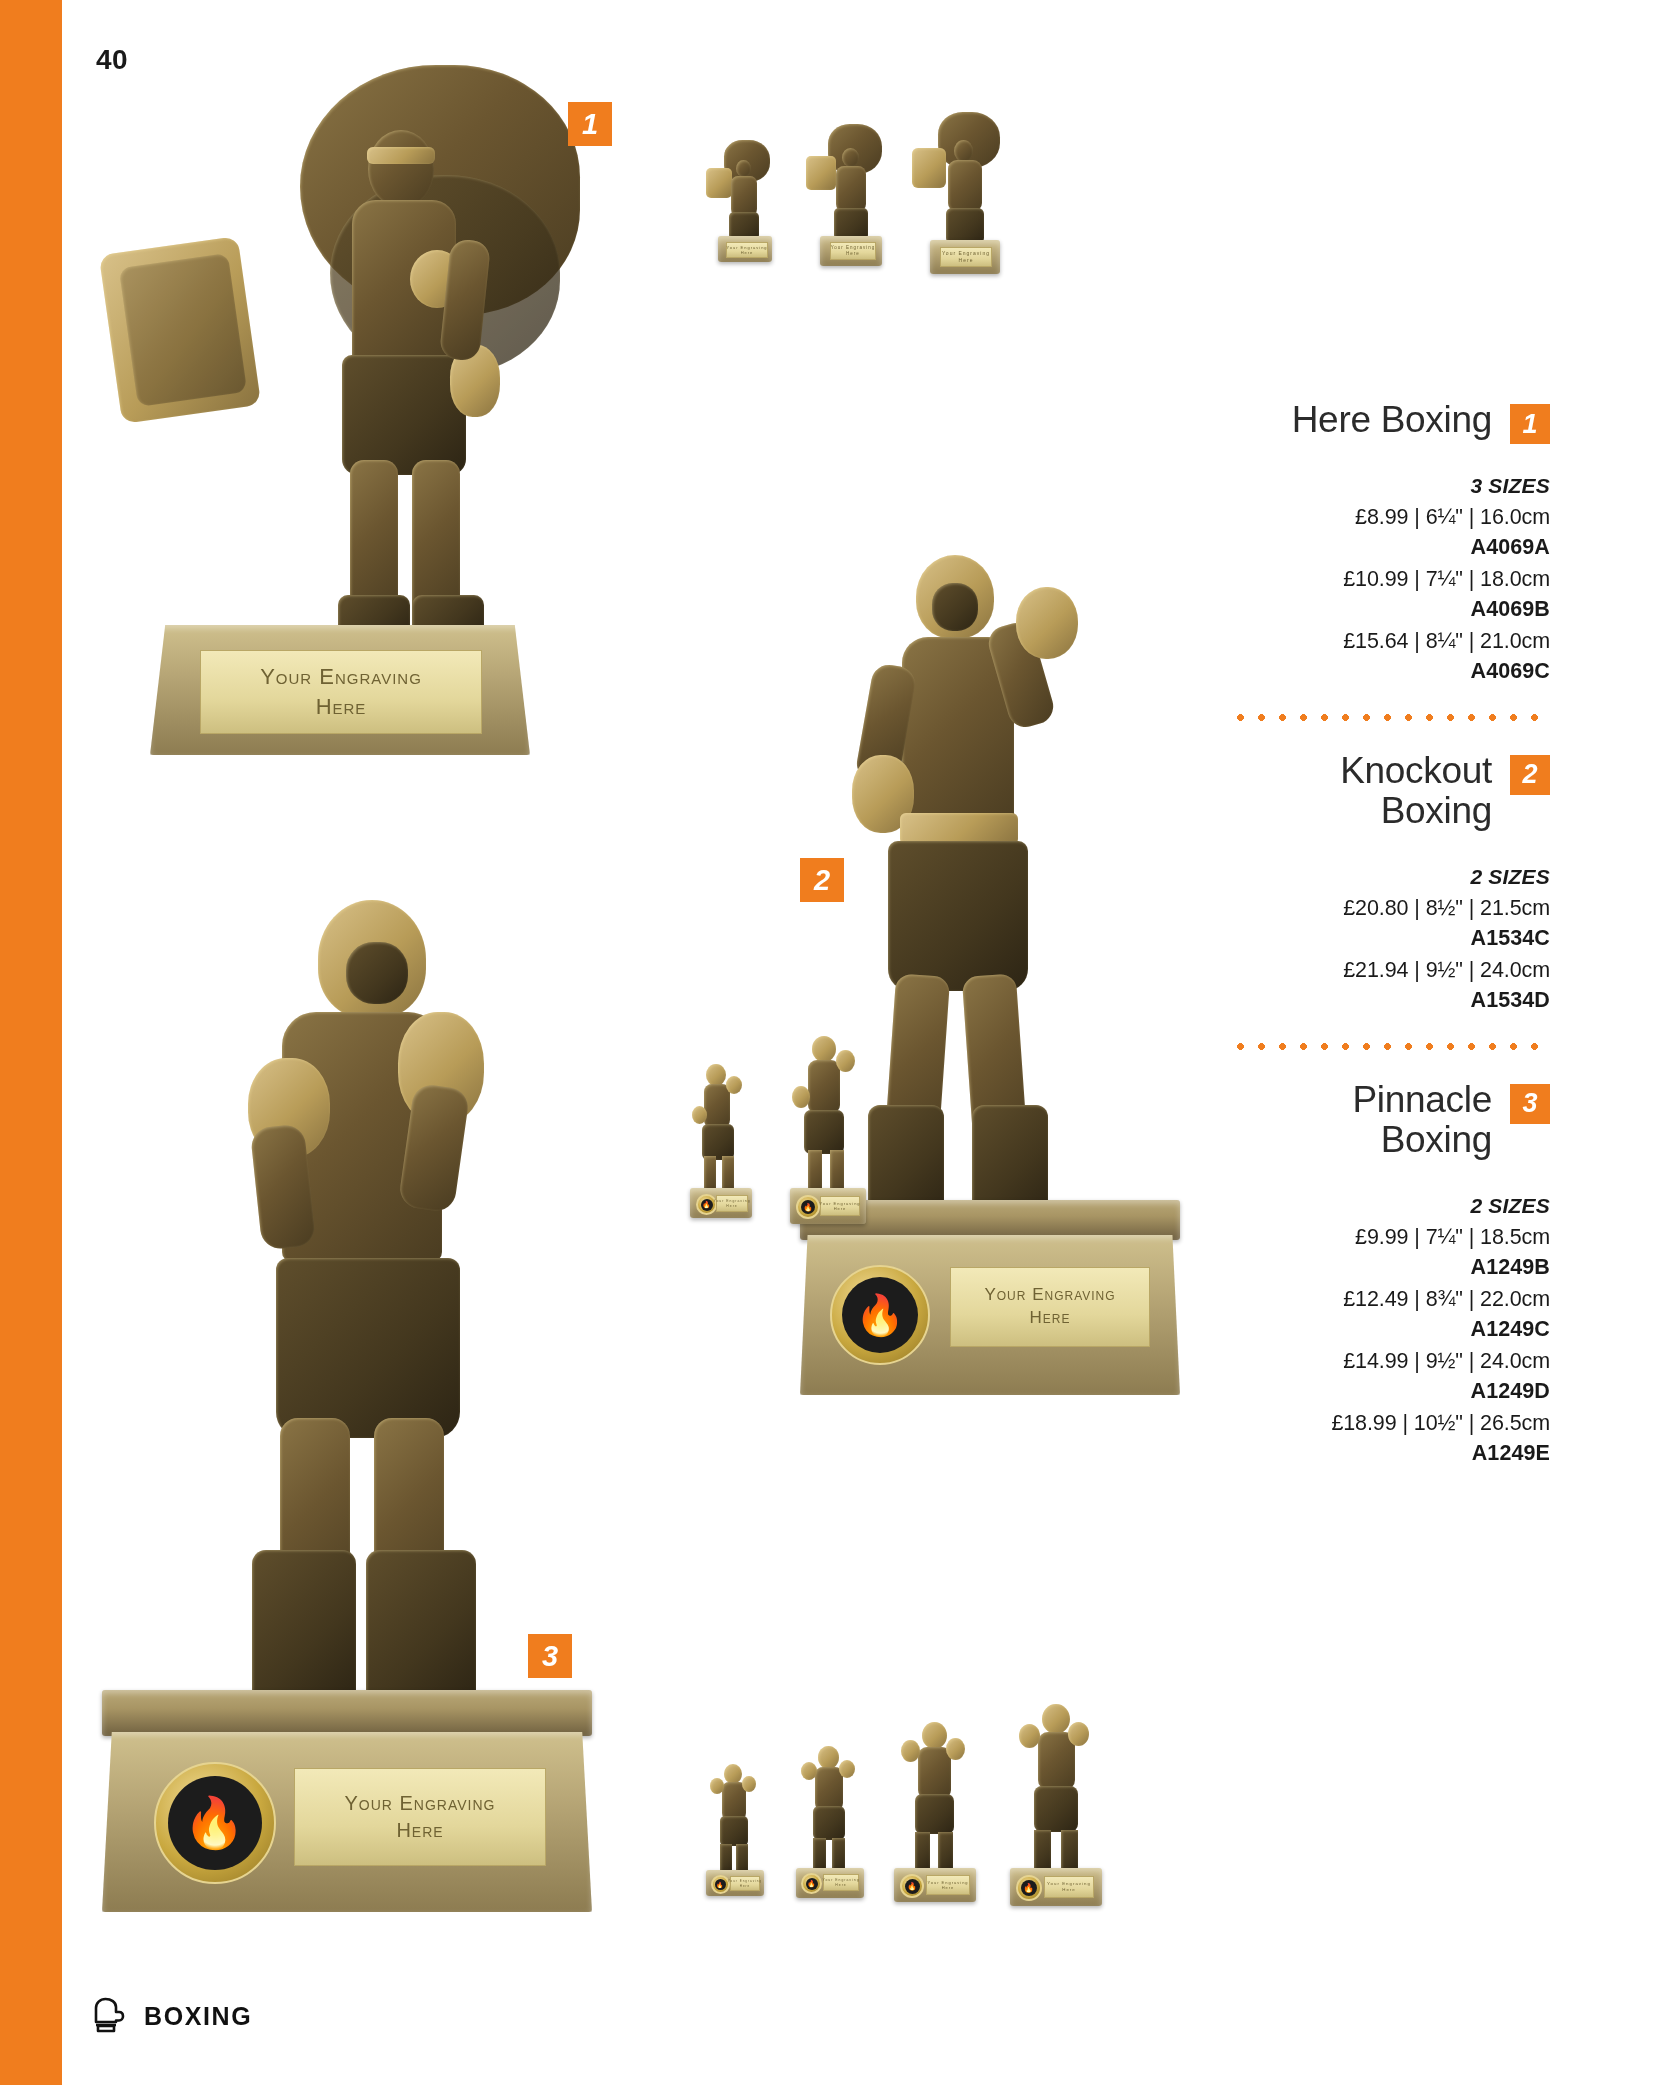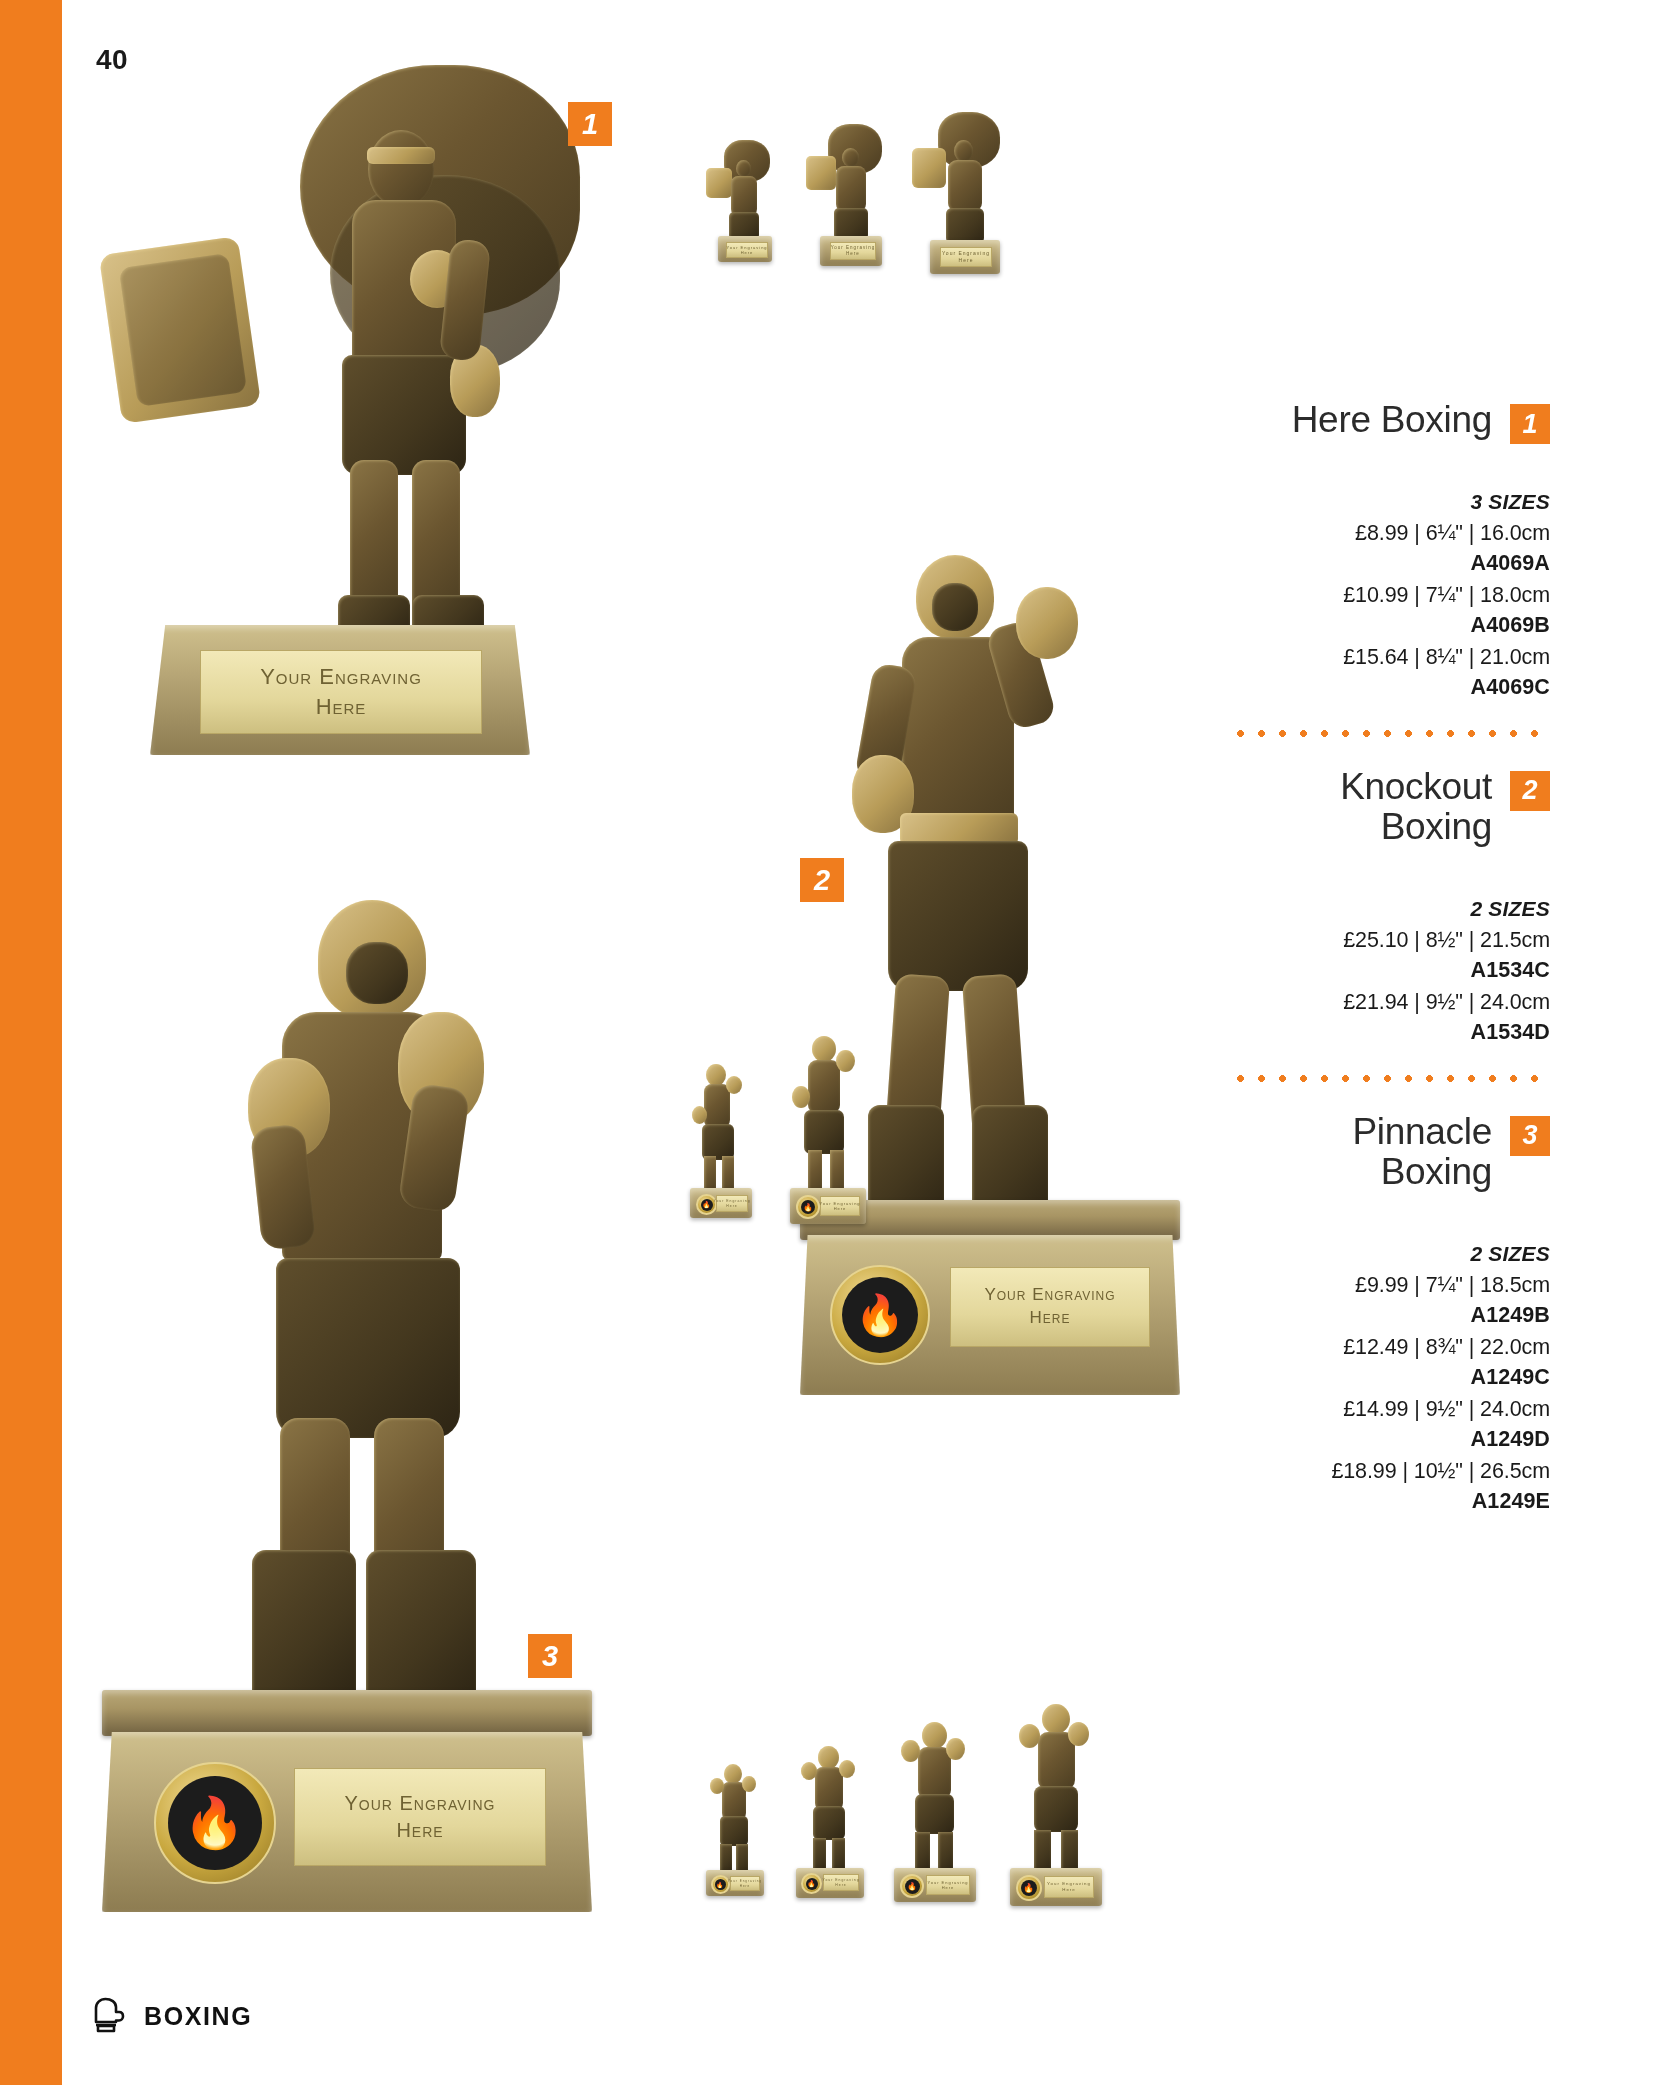--- a/index.html
+++ b/index.html
@@ -72,21 +72,21 @@
     background: #F07D1E;
     color: #fff;
     font-size: 27px;
     font-style: italic;
     font-weight: bold;
     display: flex;
     align-items: center;
     justify-content: center;
   }
   .sizes-head {
-    margin-top: 50px;
+    margin-top: 34px;
     font-size: 21px;
     font-weight: bold;
     font-style: italic;
     color: #1a1a1a;
     letter-spacing: 0.2px;
   }
   .price-line {
     font-size: 21.5px;
     color: #1a1a1a;
     margin-top: 7px;
@@ -481,21 +481,21 @@
 
   <div class="spec-block">
     <div class="num-badge" style="top:4px;">2</div>
     <div class="spec-title">
       <div>Knockout</div>
       <div>Boxing</div>
     </div>
     <div class="sizes-head">2 SIZES</div>
 
     <div class="price-line">
-      <span>£25.10</span> |
+      <span>£20.80</span> |
       <span>8½"</span> |
       <span>21.5cm</span>
     </div>
     <div class="code-line">A1534C</div>
 
     <div class="price-line">
       <span>£21.94</span> |
       <span>9½"</span> |
       <span>24.0cm</span>
     </div>

